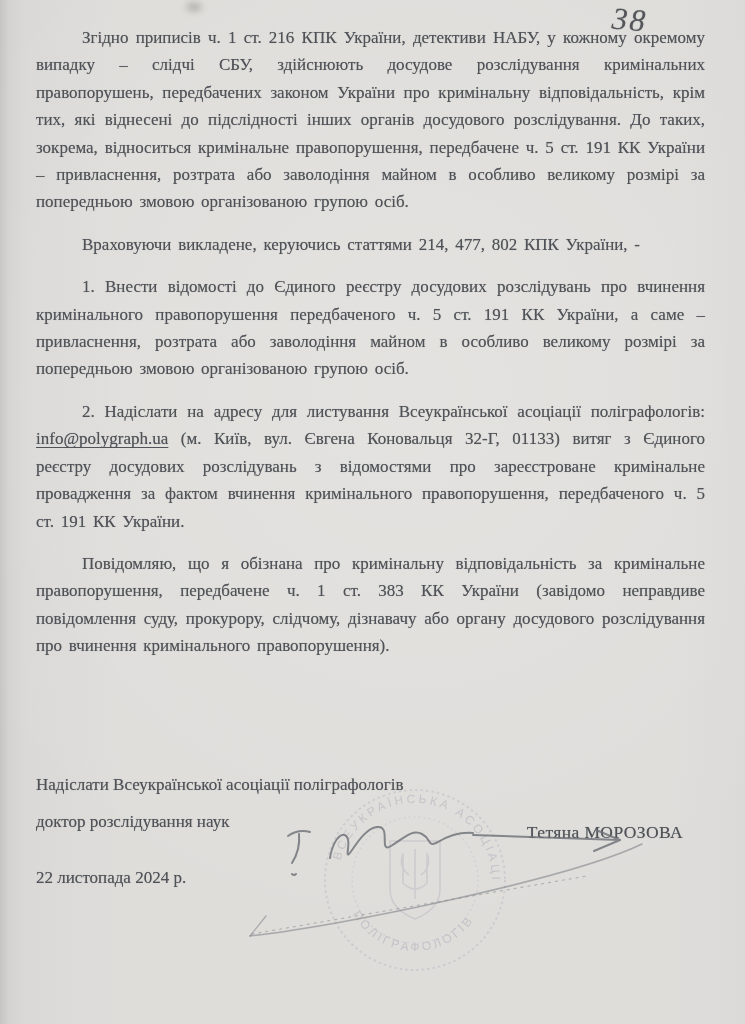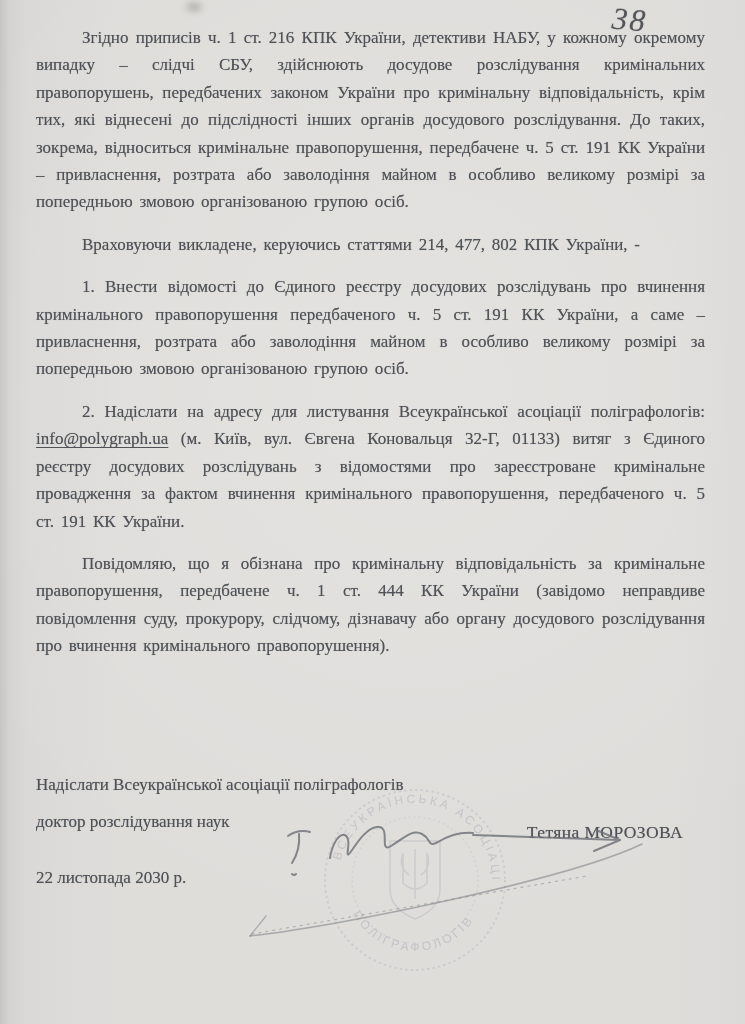--- a/index.html
+++ b/index.html
@@ -45,27 +45,27 @@
 
   <div class="smudge"></div>
 
   <div class="page-number">38</div>
 
   <div class="content">
     <p class="body">Згідно приписів ч. 1 ст. 216 КПК України, детективи НАБУ, у кожному окремому випадку – слідчі СБУ, здійснюють досудове розслідування кримінальних правопорушень, передбачених законом України про кримінальну відповідальність, крім тих, які віднесені до підслідності інших органів досудового розслідування. До таких, зокрема, відноситься кримінальне правопорушення, передбачене ч. 5 ст. 191 КК України – привласнення, розтрата або заволодіння майном в особливо великому розмірі за попередньою змовою організованою групою осіб.</p>
     <p class="body">Враховуючи викладене, керуючись статтями 214, 477, 802 КПК України, -</p>
     <p class="body">1. Внести відомості до Єдиного реєстру досудових розслідувань про вчинення кримінального правопорушення передбаченого ч. 5 ст. 191 КК України, а саме – привласнення, розтрата або заволодіння майном в особливо великому розмірі за попередньою змовою організованою групою осіб.</p>
     <p class="body"><span>2. Надіслати на адресу для листування Всеукраїнської асоціації поліграфологів: </span><span class="email">info@polygraph.ua</span><span> (м. Київ, вул. Євгена Коновальця 32-Г, 01133) витяг з Єдиного реєстру досудових розслідувань з відомостями про зареєстроване кримінальне провадження за фактом вчинення кримінального правопорушення, передбаченого ч. 5 ст. 191 КК України.</span></p>
-    <p class="body">Повідомляю, що я обізнана про кримінальну відповідальність за кримінальне правопорушення, передбачене ч. 1 ст. 444 КК України (завідомо неправдиве повідомлення суду, прокурору, слідчому, дізнавачу або органу досудового розслідування про вчинення кримінального правопорушення).</p>
+    <p class="body">Повідомляю, що я обізнана про кримінальну відповідальність за кримінальне правопорушення, передбачене ч. 1 ст. 383 КК України (завідомо неправдиве повідомлення суду, прокурору, слідчому, дізнавачу або органу досудового розслідування про вчинення кримінального правопорушення).</p>
   </div>
 
   <div class="sig-line1">Надіслати Всеукраїнської асоціації поліграфологів</div>
   <div class="sig-line2">доктор розслідування наук</div>
   <div class="sig-name">Тетяна МОРОЗОВА</div>
-  <div class="sig-date">22 листопада 2030 р.</div>
+  <div class="sig-date">22 листопада 2024 р.</div>
 
   <svg class="stamp" width="195" height="195" viewBox="0 0 195 195">
     <g fill="none" stroke="#a39cb0">
       <circle cx="97" cy="97" r="90" stroke-width="2" stroke-dasharray="2.5 3" opacity=".30"></circle>
       <circle cx="97" cy="97" r="63" stroke-width="1.2" stroke-dasharray="2 3" opacity=".25"></circle>
 
       <g opacity=".30" stroke-width="1.6">
         <path d="M72,58 h50 v48 q0,20 -25,30 q-25,-10 -25,-30 Z"></path>
         <path d="M85,70 v30 M97,66 v40 M109,70 v30 M85,100 q12,12 24,0 M97,106 v10 M85,70 q-5,14 6,22 M109,70 q5,14 -6,22"></path>
       </g>

